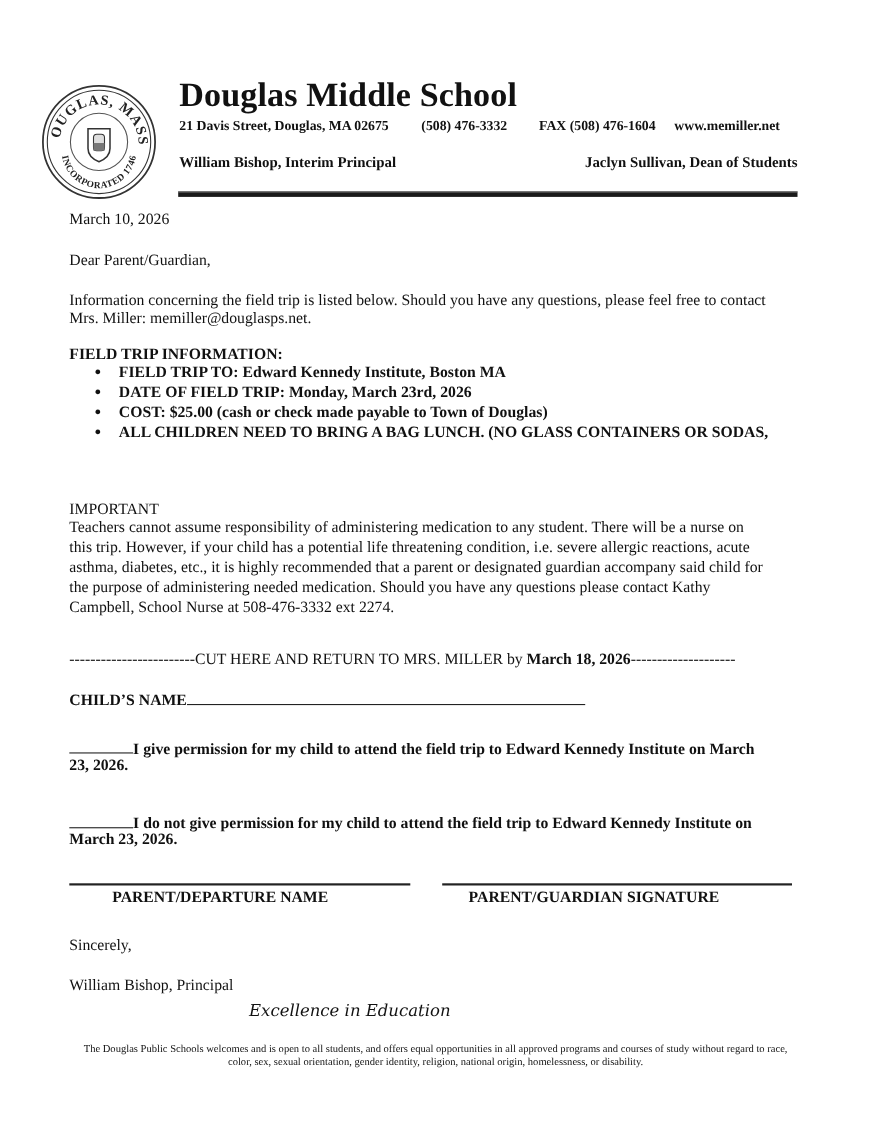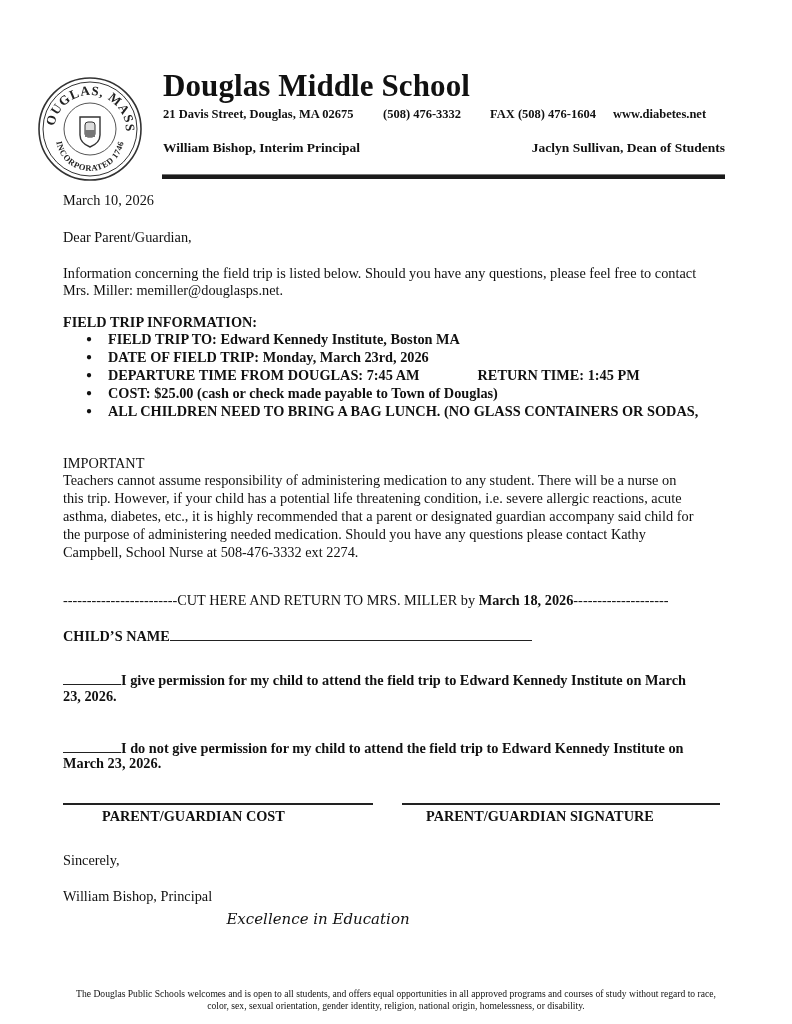--- a/index.html
+++ b/index.html
@@ -19,21 +19,21 @@
   .p { left: 63px; font-size: 14.3px; line-height: 17px; white-space: nowrap; }
   .bold { font-weight: bold; }
   .u { }
   ul.info { position: absolute; left: 63px; top: 330px; margin: 0; padding: 0; list-style: none; font-size: 14.3px; font-weight: bold; line-height: 18px; }
   ul.info li { position: relative; padding-left: 45px; white-space: nowrap; }
   ul.info li::before { content: "\25CF"; position: absolute; left: 23px; top: 0; font-size: 10px; }
   .gap { display: inline-block; width: 58px; }
   .blank { display: inline-block; border-bottom: 1.5px solid #222; height: 14px; vertical-align: baseline; }
   .sig-line { height: 1.5px; background: #222; }
   .script { font-family: "DejaVu Serif", serif; font-style: italic; font-size: 15px; }
-  .footer { left: 40px; width: 712px; top: 948px; text-align: center; font-size: 9.6px; line-height: 12px; margin-top: 40px; }
+  .footer { left: 40px; width: 712px; top: 948px; text-align: center; font-size: 9.6px; line-height: 12px; }
 </style>
 </head>
 <body>
 
 <div class="abs seal">
   <svg width="108" height="108" viewBox="0 0 108 108">
     <defs>
       <path id="topArc" d="M 18 56 A 36 36 0 0 1 90 56"></path>
       <path id="botArc" d="M 20 62 A 34 34 0 0 0 88 62"></path>
     </defs>
@@ -51,35 +51,34 @@
       <rect x="49" y="47" width="10" height="15" rx="3" fill="#ddd" stroke="#333" stroke-width="1"></rect>
       <rect x="49" y="55" width="10" height="7" fill="#777"></rect>
     </g>
   </svg>
 </div>
 
 <div class="abs school-name">Douglas Middle School</div>
 <div class="abs contact-line" style="left:163px">21 Davis Street, Douglas, MA 02675</div>
 <div class="abs contact-line" style="left:383px">(508) 476-3332</div>
 <div class="abs contact-line" style="left:490px">FAX (508) 476-1604</div>
-<div class="abs contact-line" style="left:613px">www.diabetes.net</div>
+<div class="abs contact-line" style="left:613px">www.memiller.net</div>
 <div class="abs staff-line" style="left:163px">William Bishop, Interim Principal</div>
 <div class="abs staff-line" style="right:67px">Jaclyn Sullivan, Dean of Students</div>
 <div class="abs header-rule"></div>
 
 <div class="abs p" style="top:192px">March 10, 2026</div>
 <div class="abs p" style="top:229px">Dear Parent/Guardian,</div>
 <div class="abs p" style="top:265px">Information concerning the field trip is listed below. Should you have any questions, please feel free to contact</div>
 <div class="abs p" style="top:282px">Mrs. Miller: memiller@douglasps.net.</div>
 
 <div class="abs p bold" style="top:314px">FIELD TRIP INFORMATION:</div>
 <ul class="info">
   <li><span>FIELD TRIP TO: Edward Kennedy Institute, Boston MA</span></li>
   <li><span>DATE OF FIELD TRIP: Monday, March 23rd, 2026</span></li>
-  <li><span>DEPARTURE TIME FROM DOUGLAS:   7:45 AM</span><span class="gap"></span><span>RETURN TIME:  1:45 PM</span></li>
   <li><span>COST:  $25.00 (cash or check made payable to Town of Douglas)</span></li>
   <li><span>ALL CHILDREN NEED TO BRING A BAG LUNCH. (NO GLASS CONTAINERS OR SODAS,</span></li>
 </ul>
 <style>ul.info li.nobullet::before { content: ""; }</style>
 
 <div class="abs p u" style="top:455px">IMPORTANT</div>
 <div class="abs p" style="top:472px">Teachers cannot assume responsibility of administering medication to any student.  There will be a nurse on</div>
 <div class="abs p" style="top:490px">this trip.  However, if your child has a potential life threatening condition, i.e. severe allergic reactions, acute</div>
 <div class="abs p" style="top:508px">asthma, diabetes, etc., it is highly recommended that a parent or designated guardian accompany said child for</div>
 <div class="abs p" style="top:526px">the purpose of administering needed medication. Should you have any questions please contact Kathy</div>
@@ -98,21 +97,21 @@
 </div>
 <div class="abs p bold" style="top:688px">23, 2026.</div>
 
 <div class="abs p bold" style="top:738px">
   <span class="blank" style="width:58px"></span><span>I </span><span class="u">do not</span><span> give permission for my child to attend the field trip to Edward Kennedy Institute on</span>
 </div>
 <div class="abs p bold" style="top:755px">March 23, 2026.</div>
 
 <div class="abs sig-line" style="left:63px; top:803px; width:310px"></div>
 <div class="abs sig-line" style="left:402px; top:803px; width:318px"></div>
-<div class="abs p bold" style="left:102px; top:808px">PARENT/GUARDIAN COST</div>
+<div class="abs p bold" style="left:102px; top:808px">PARENT/DEPARTURE NAME</div>
 <div class="abs p bold" style="left:426px; top:808px">PARENT/GUARDIAN SIGNATURE</div>
 
 <div class="abs p" style="top:852px">Sincerely,</div>
 <div class="abs p" style="top:888px">William Bishop, Principal</div>
 <div class="abs script" style="left:0; width:636px; text-align:center; top:910px">Excellence in Education</div>
 
 <div class="abs footer">
   <div>The Douglas Public Schools welcomes and is open to all students, and offers equal opportunities in all approved programs and courses of study without regard to race,</div>
   <div>color, sex, sexual orientation, gender identity, religion, national origin, homelessness, or disability.</div>
 </div>

